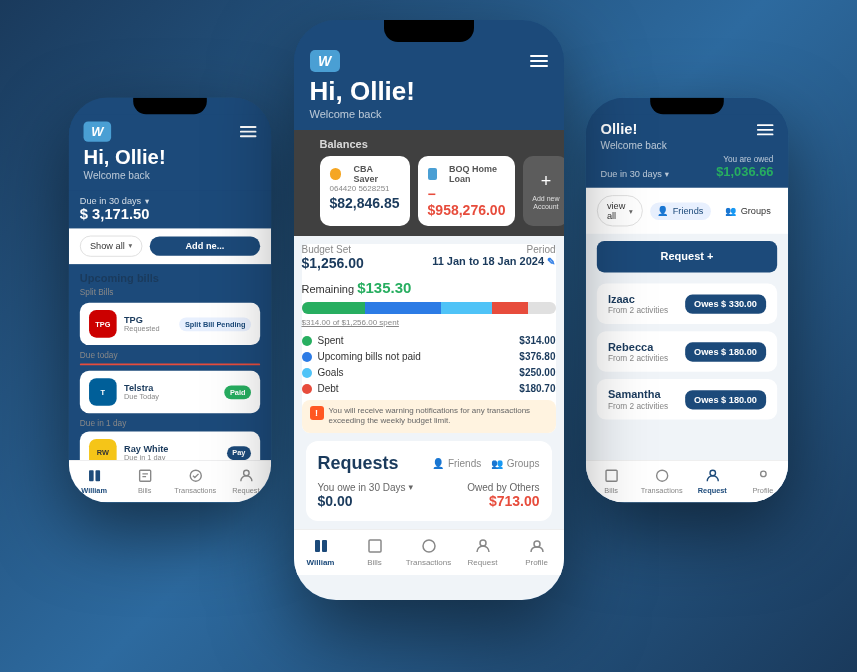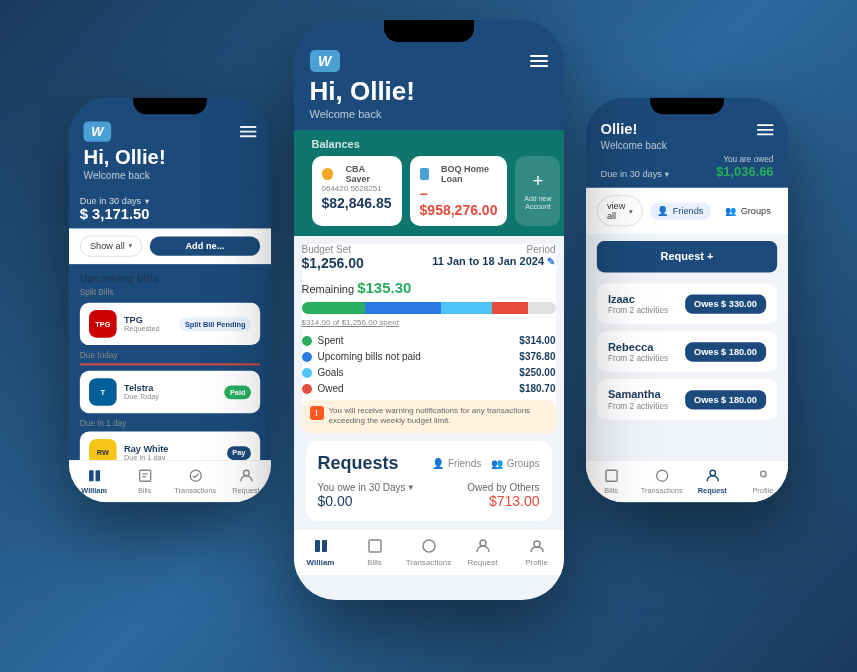--- a/index.html
+++ b/index.html
@@ -144,22 +144,22 @@
     
     .phone-content {
       flex: 1;
       overflow: hidden;
       display: flex;
       flex-direction: column;
     }
 
     
     .balance-section {
-      background: #0f766e;
-      padding: 8px 18px 10px;
+      background: #404040;
+      padding: 8px 26px 10px;
       flex-shrink: 0;
     }
 
     .balance-label {
       font-size: 11px;
       color: rgba(255,255,255,0.8);
       font-weight: 600;
       margin-bottom: 6px;
     }
 
@@ -584,21 +584,21 @@
       justify-content: space-between;
     }
 
     .owe-item {
       font-size: 10px;
       color: #666;
     }
 
     .owe-amount {
       font-size: 14px;
-      font-weight: 400;
+      font-weight: 700;
       color: #1a3a5c;
     }
 
     .owe-amount.positive {
       color: #e74c3c;
     }
 
     .owe-label-row {
       display: flex;
       align-items: center;
@@ -922,21 +922,21 @@
             <div class="budget-row">
               <div class="budget-row-left">
                 <div class="budget-dot dot-goals"></div>
                 <span>Goals</span>
               </div>
               <div class="budget-value">$250.00</div>
             </div>
             <div class="budget-row">
               <div class="budget-row-left">
                 <div class="budget-dot dot-debt"></div>
-                <span>Owed</span>
+                <span>Debt</span>
               </div>
               <div class="budget-value">$180.70</div>
             </div>
           </div>
 
           <div class="warning-banner">
             <div class="warning-icon">!</div>
             <div class="warning-text">You will receive warning notifications for any transactions exceeding the weekly budget limit.</div>
           </div>
         </div>

